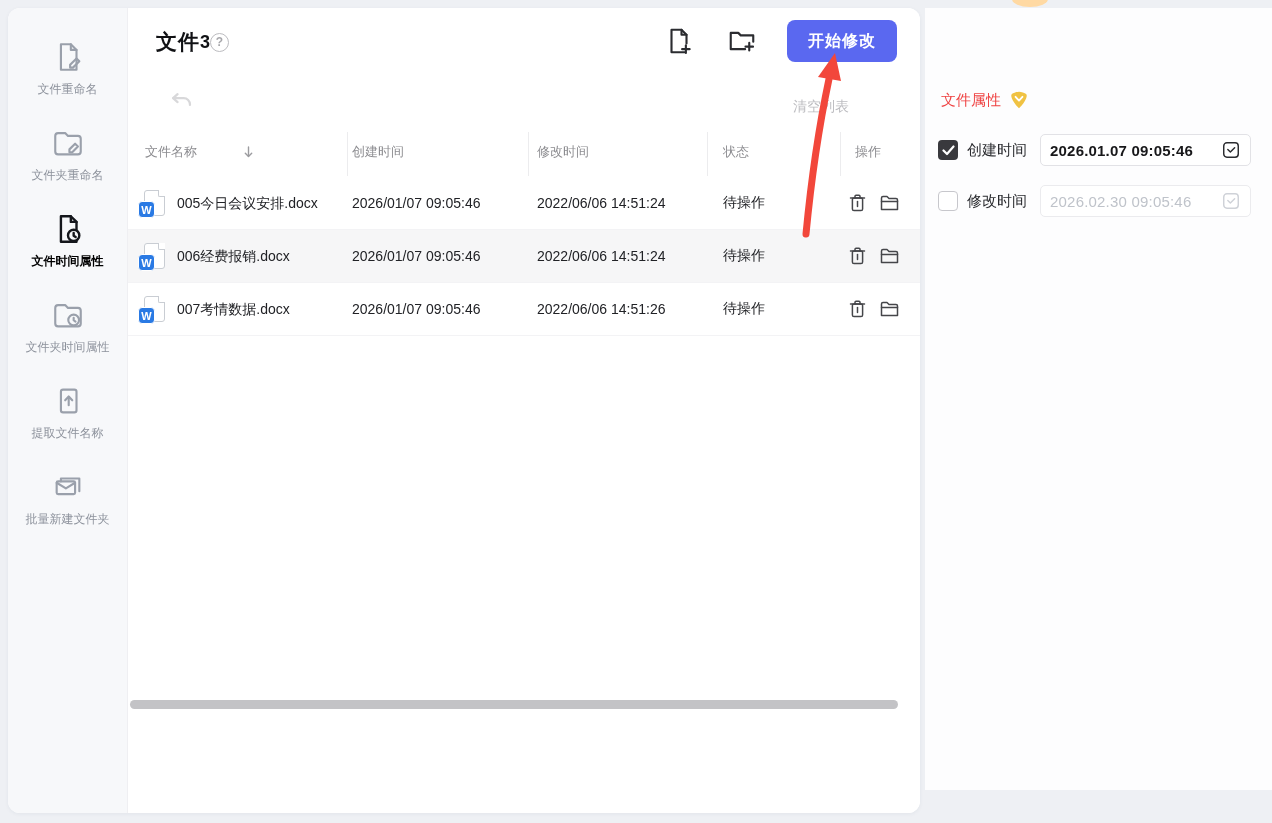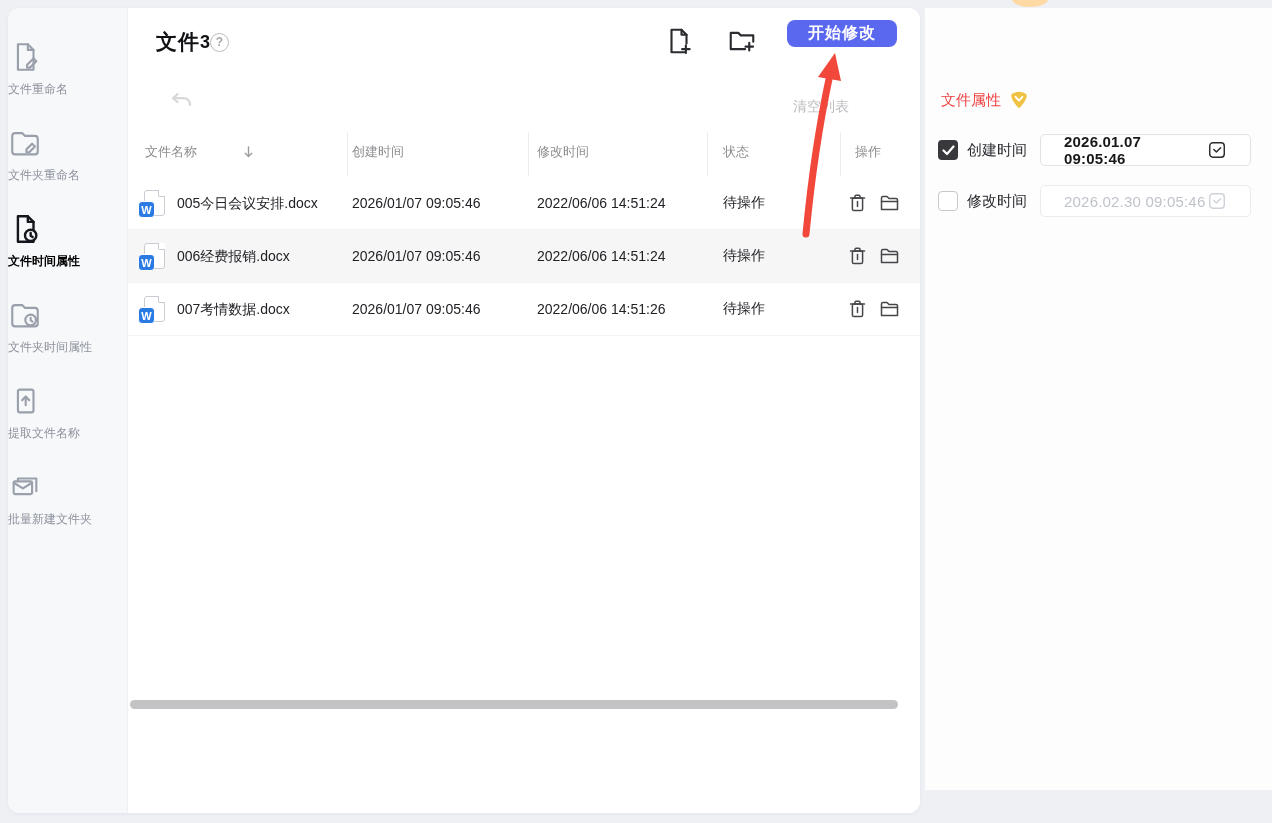--- a/index.html
+++ b/index.html
@@ -21,21 +21,21 @@
     display:flex;
   }
 
   
   .sidebar {
     width:120px; background:#f7f8fa; border-right:1px solid #efeff2;
     padding-top:18px; display:flex; flex-direction:column; align-items:center;
   }
   .side-item {
     width:100%; height:86px; display:flex; flex-direction:column;
-    align-items:flex-start; justify-content:center; cursor:pointer;
+    align-items:center; justify-content:center; cursor:pointer;
   }
   .side-item .lbl { margin-top:7px; font-size:12px; color:#8d929c; white-space:nowrap; }
   .side-item svg { stroke:#9aa0ab; }
   .side-item.active .lbl { color:#000000; font-weight:bold; }
   .side-item.active svg { stroke:#15171c; }
 
   
   .main { flex:1; position:relative; background:#ffffff; }
   .title-row { position:absolute; left:28px; top:20px; display:flex; align-items:center; gap:0; }
   .title { font-size:21px; font-weight:bold; color:#101114; letter-spacing:1px; }
@@ -43,21 +43,21 @@
   .help {
     width:19px; height:19px; border-radius:50%; border:1.5px solid #bcbcc0;
     color:#a7a7ab; font-size:12px; font-weight:bold; display:flex; align-items:center;
     justify-content:center; cursor:pointer;
   }
   .undo { position:absolute; left:40px; top:80px; cursor:pointer; }
   .topbtn { position:absolute; top:18px; cursor:pointer; }
   .btn-addfile { left:536px; }
   .btn-addfolder { left:599px; }
   .start-btn {
-    position:absolute; left:659px; top:12px; width:110px; height:27px;
+    position:absolute; left:659px; top:12px; width:110px; height:42px;
     background:#5a68f0; color:#fff; border:none; border-radius:8px;
     font-size:16px; font-weight:bold; letter-spacing:1px; cursor:pointer;
     font-family:inherit;
   }
   .clear-list { position:absolute; left:665px; top:90px; font-size:14px; color:#bdbdc1; cursor:pointer; }
 
   
   .thead { position:absolute; left:0; top:120px; width:792px; height:50px; }
   .th { position:absolute; top:15px; font-size:13px; color:#8c8c90; display:flex; align-items:center; gap:5px; }
   .col-divider { position:absolute; top:4px; width:1px; height:44px; background:#ececee; }
@@ -98,21 +98,21 @@
   .section-lbl { font-size:15px; color:#ef4444; }
   .attr-row { position:absolute; left:13px; display:flex; align-items:center; }
   .row-created { top:126px; }
   .row-modified { top:177px; }
   .cbox { width:20px; height:20px; border-radius:4px; cursor:pointer; flex:0 0 auto; }
   .cbox.checked { background:#39393d; display:flex; align-items:center; justify-content:center; }
   .cbox.unchecked { background:#fff; border:1.5px solid #c7c7cc; }
   .attr-lbl { font-size:15px; color:#2a2b2f; margin:0 13px 0 9px; white-space:nowrap; }
   .date-input {
     width:211px; height:32px; border:1px solid #e2e2e6; border-radius:5px; background:#fff;
-    display:flex; align-items:center; padding:0 23px; cursor:text;
+    display:flex; align-items:center; padding:0 9px; cursor:text;
   }
   .date-val { flex:1; font-size:15px; font-weight:bold; color:#18181a; letter-spacing:.2px; }
   .date-input.disabled { border-color:#ebebee; }
   .date-input.disabled .date-val { color:#bfc3ca; font-weight:normal; }
 
   
   .anno-arrow { position:absolute; left:792px; top:50px; z-index:40; pointer-events:none; }
 
   .orange-blip {
     position:absolute; left:1012px; top:-9px; width:36px; height:16px;

